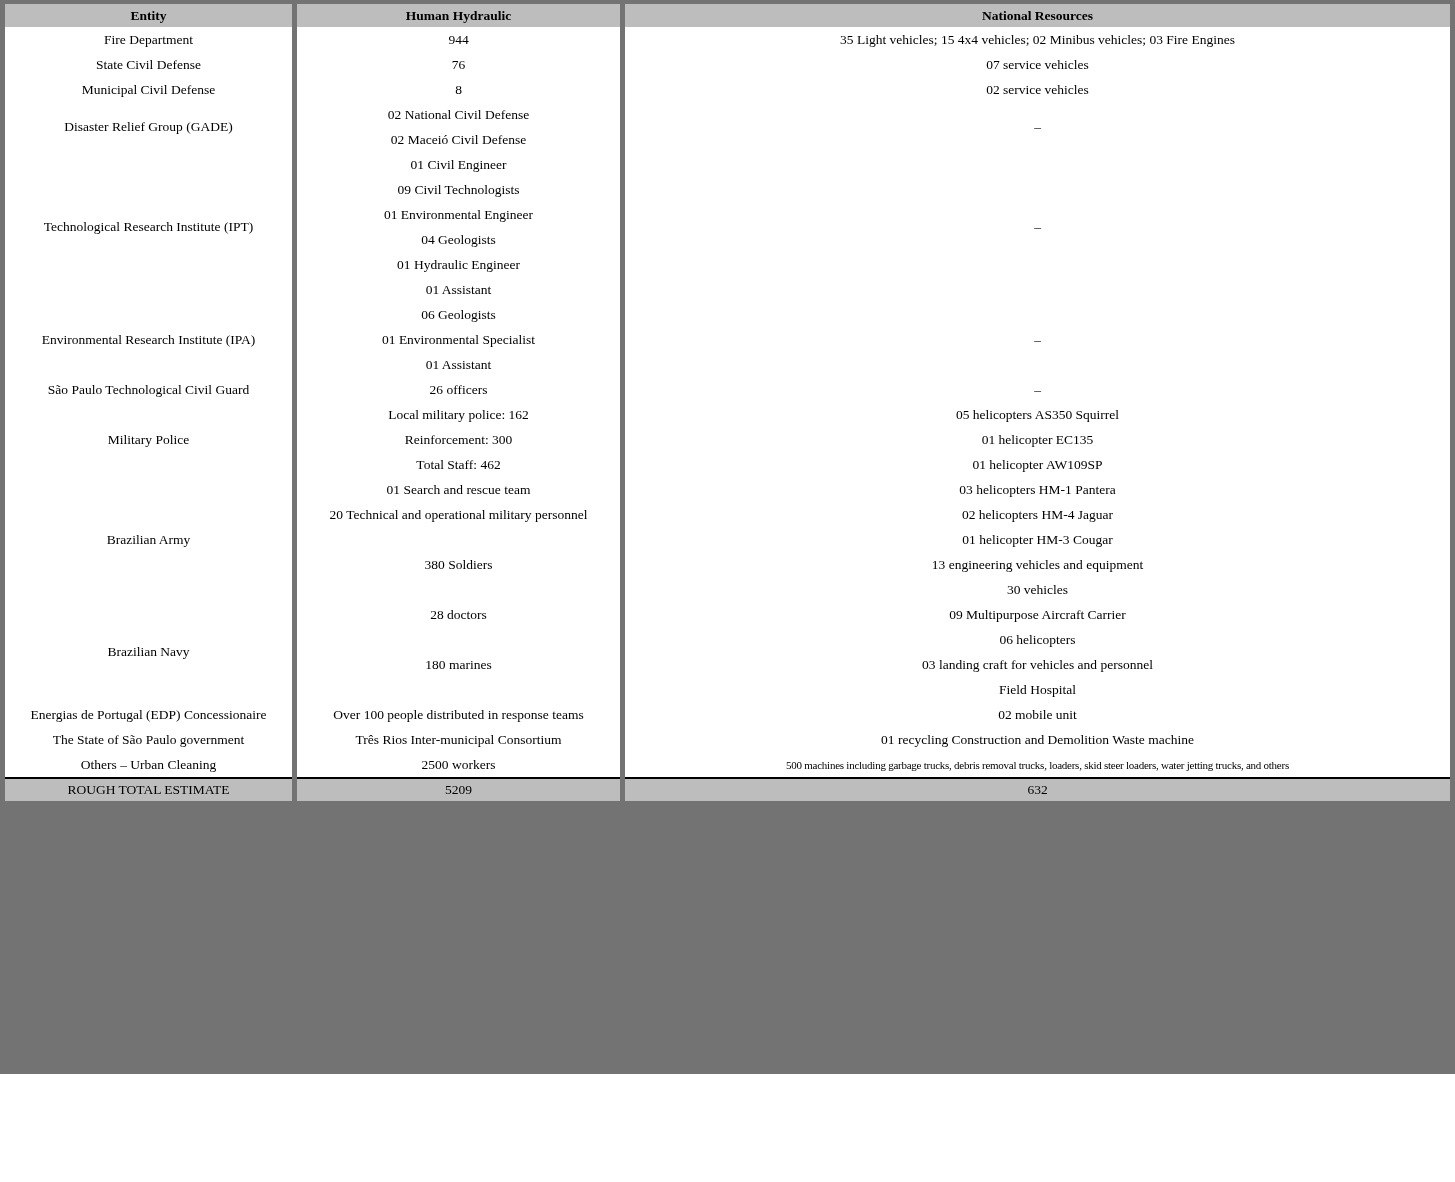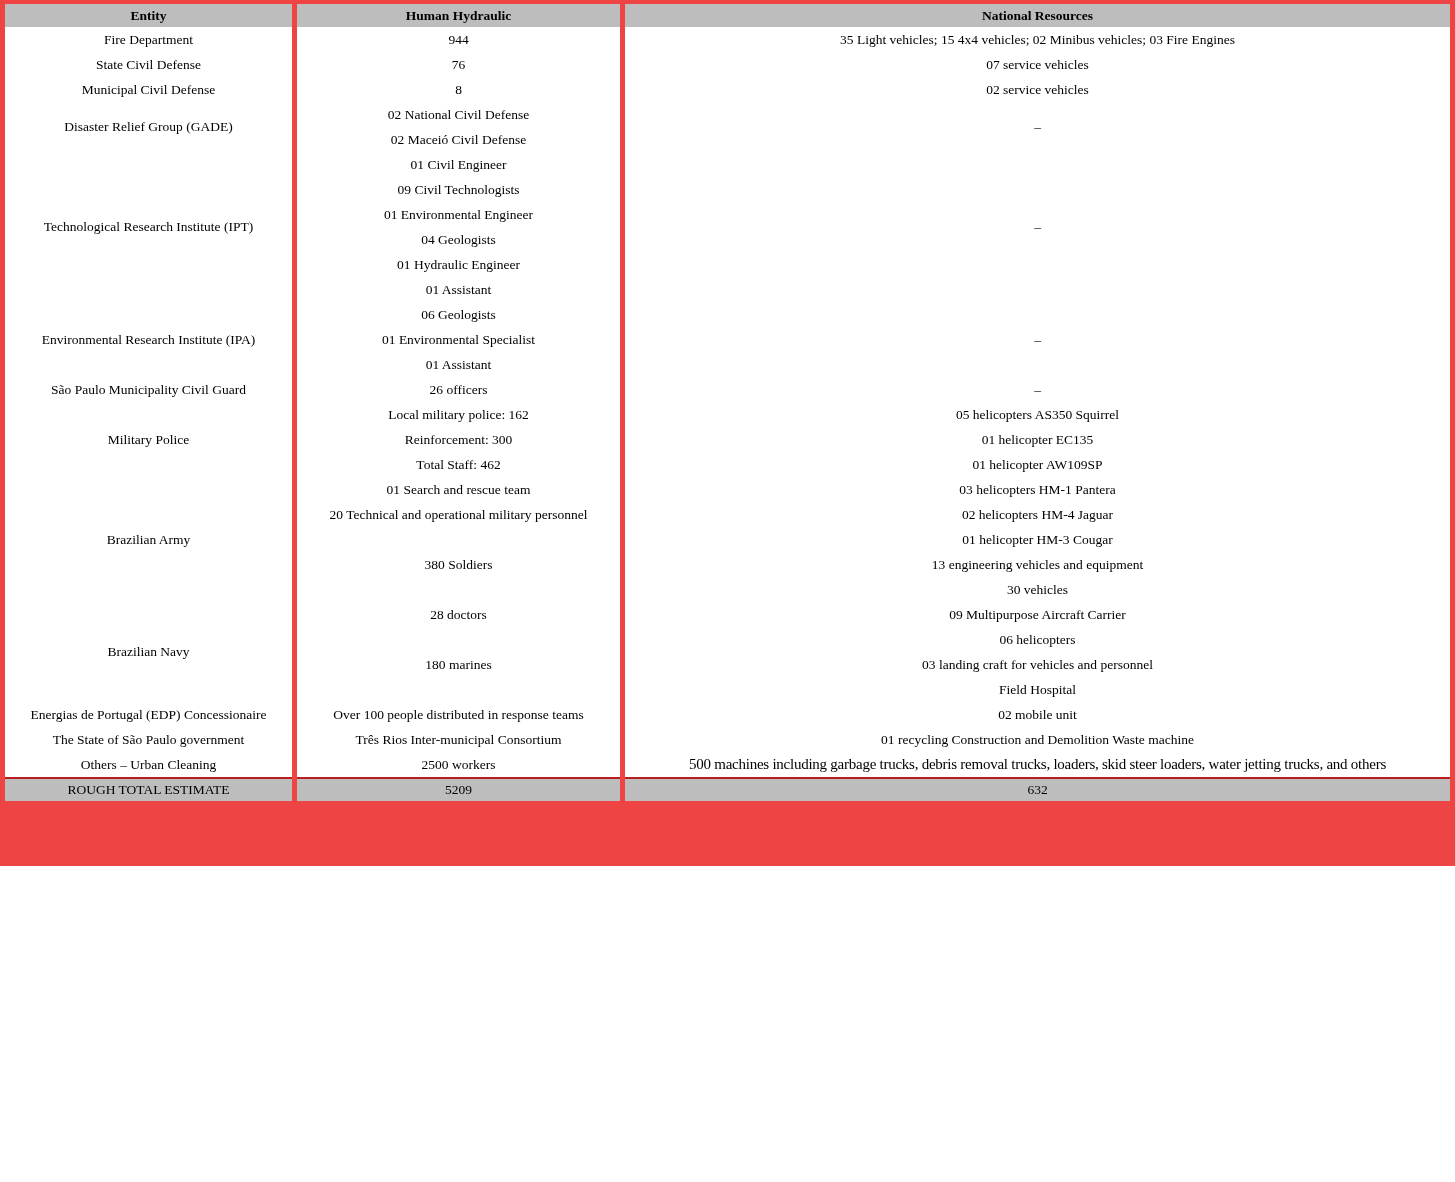--- a/index.html
+++ b/index.html
@@ -6,22 +6,22 @@
     margin: 0;
     padding: 0;
     background: #ffffff;
     width: 1455px;
     height: 1182px;
     font-family: "Liberation Serif", "DejaVu Serif", serif;
     color: #000000;
   }
   .page {
     width: 1455px;
-    height: 866px;
-    background: #ef4444;
+    height: 1074px;
+    background: #737373;
     overflow: hidden;
   }
   table.res-table {
     table-layout: fixed;
     width: 1455px;
     border-collapse: separate;
     border-spacing: 5px 0;
     margin-top: 4px;
     font-size: 13.5px;
   }
@@ -38,27 +38,27 @@
     font-weight: bold;
     height: 23px;
     font-size: 13.5px;
   }
   tbody td {
     background: #ffffff;
     height: 25px;
     font-weight: normal;
   }
   tbody td.tight {
-    font-size: 15px;
+    font-size: 11px;
     letter-spacing: -0.25px;
   }
   tfoot td {
     background: #bdbdbd;
     height: 22px;
-    border-top: 2px solid #b91c1c;
+    border-top: 2px solid #000000;
     font-weight: normal;
   }
 </style>
 </head>
 <body>
 
 <div class="page">
   <table class="res-table">
     <colgroup>
       <col style="width:287px">
@@ -121,21 +121,21 @@
           <td rowspan="1">06 Geologists</td>
           <td rowspan="3">–</td>
         </tr>
         <tr>
           <td rowspan="1">01 Environmental Specialist</td>
         </tr>
         <tr>
           <td rowspan="1">01 Assistant</td>
         </tr>
         <tr>
-          <td rowspan="1">São Paulo Municipality Civil Guard</td>
+          <td rowspan="1">São Paulo Technological Civil Guard</td>
           <td rowspan="1">26 officers</td>
           <td rowspan="1">–</td>
         </tr>
         <tr>
           <td rowspan="3">Military Police</td>
           <td rowspan="1">Local military police: 162</td>
           <td rowspan="1">05 helicopters AS350 Squirrel</td>
         </tr>
         <tr>
           <td rowspan="1">Reinforcement: 300</td>

